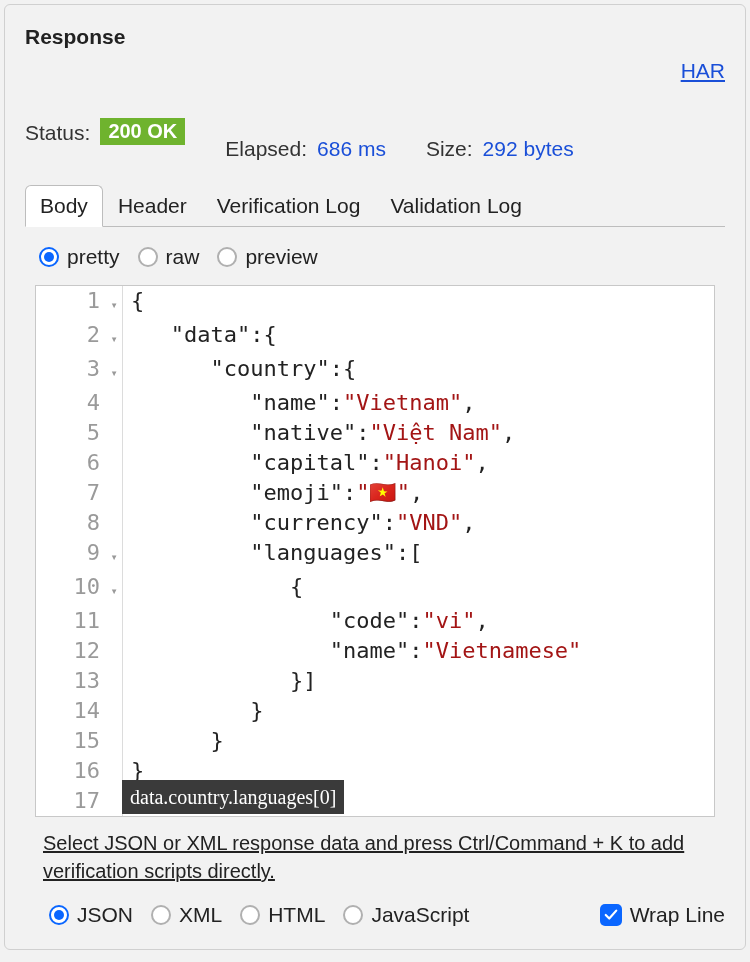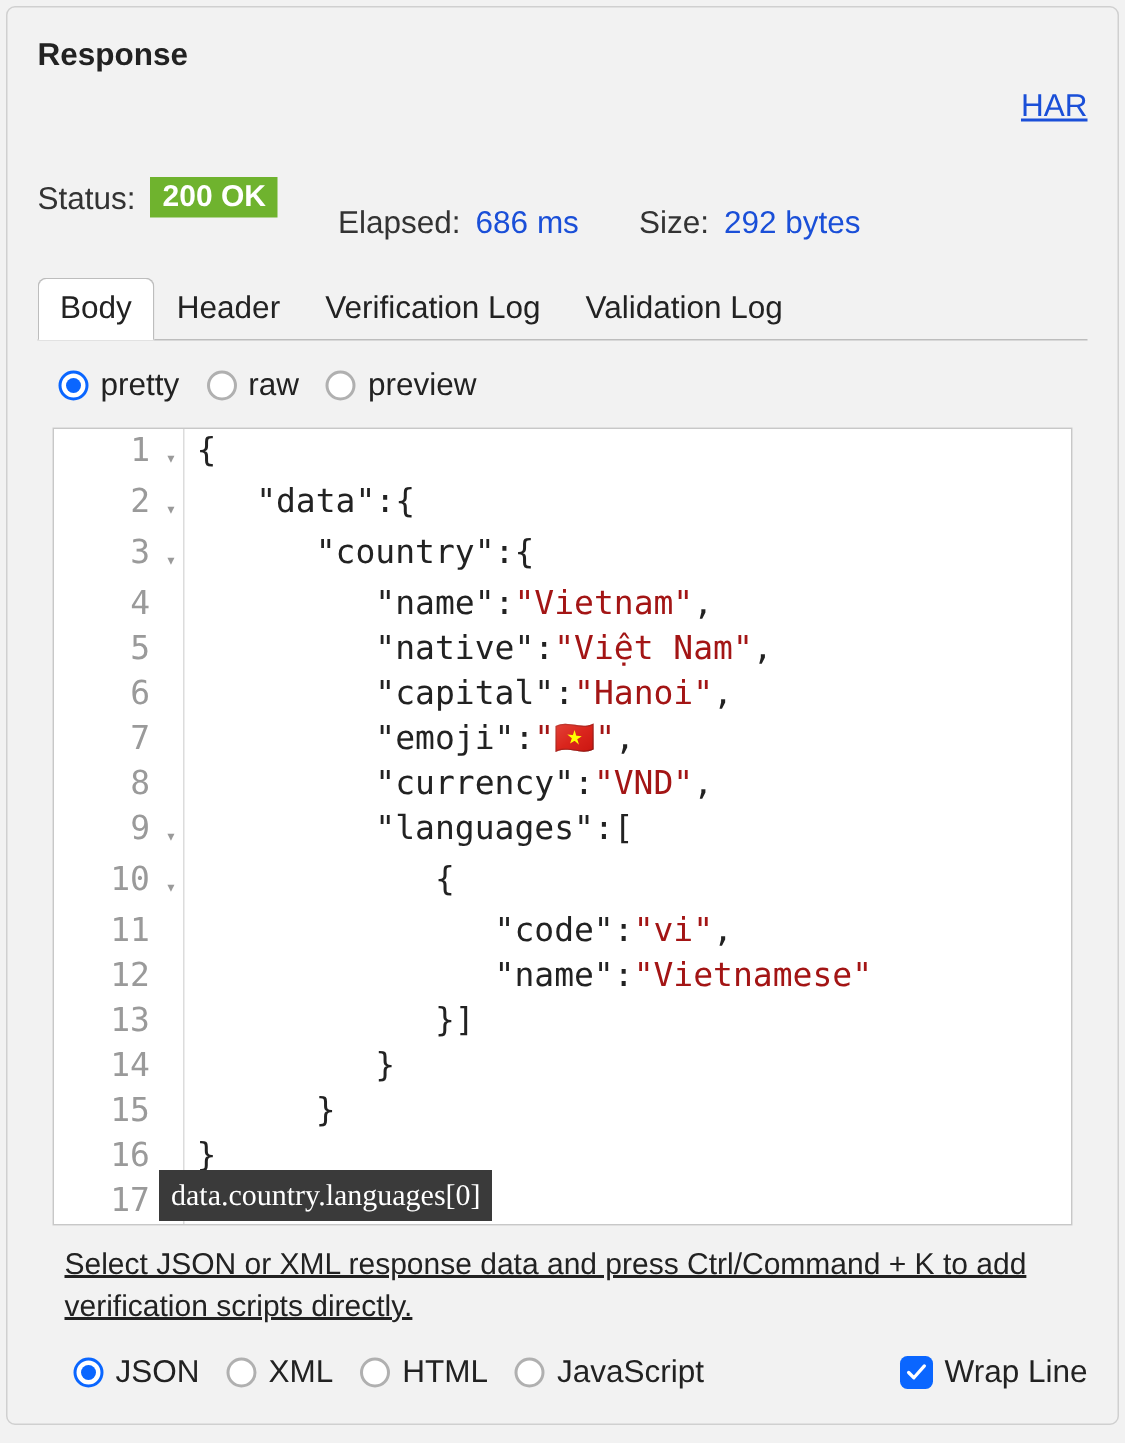--- a/index.html
+++ b/index.html
@@ -149,21 +149,21 @@
 }
 .code-line {
   padding-left: 8px;
   white-space: pre;
   color: #222;
 }
 .k { color: #222; } 
 .s { color: #a31515; } 
 .path-tooltip {
   position: absolute;
-  left: 70px;
+  left: 86px;
   bottom: 2px;
   background: #3a3a3a;
   color: #fff;
   font-family: Georgia, "Times New Roman", serif;
   font-size: 20px;
   padding: 2px 8px;
 }
 
 .hint {
   font-size: 20px;

